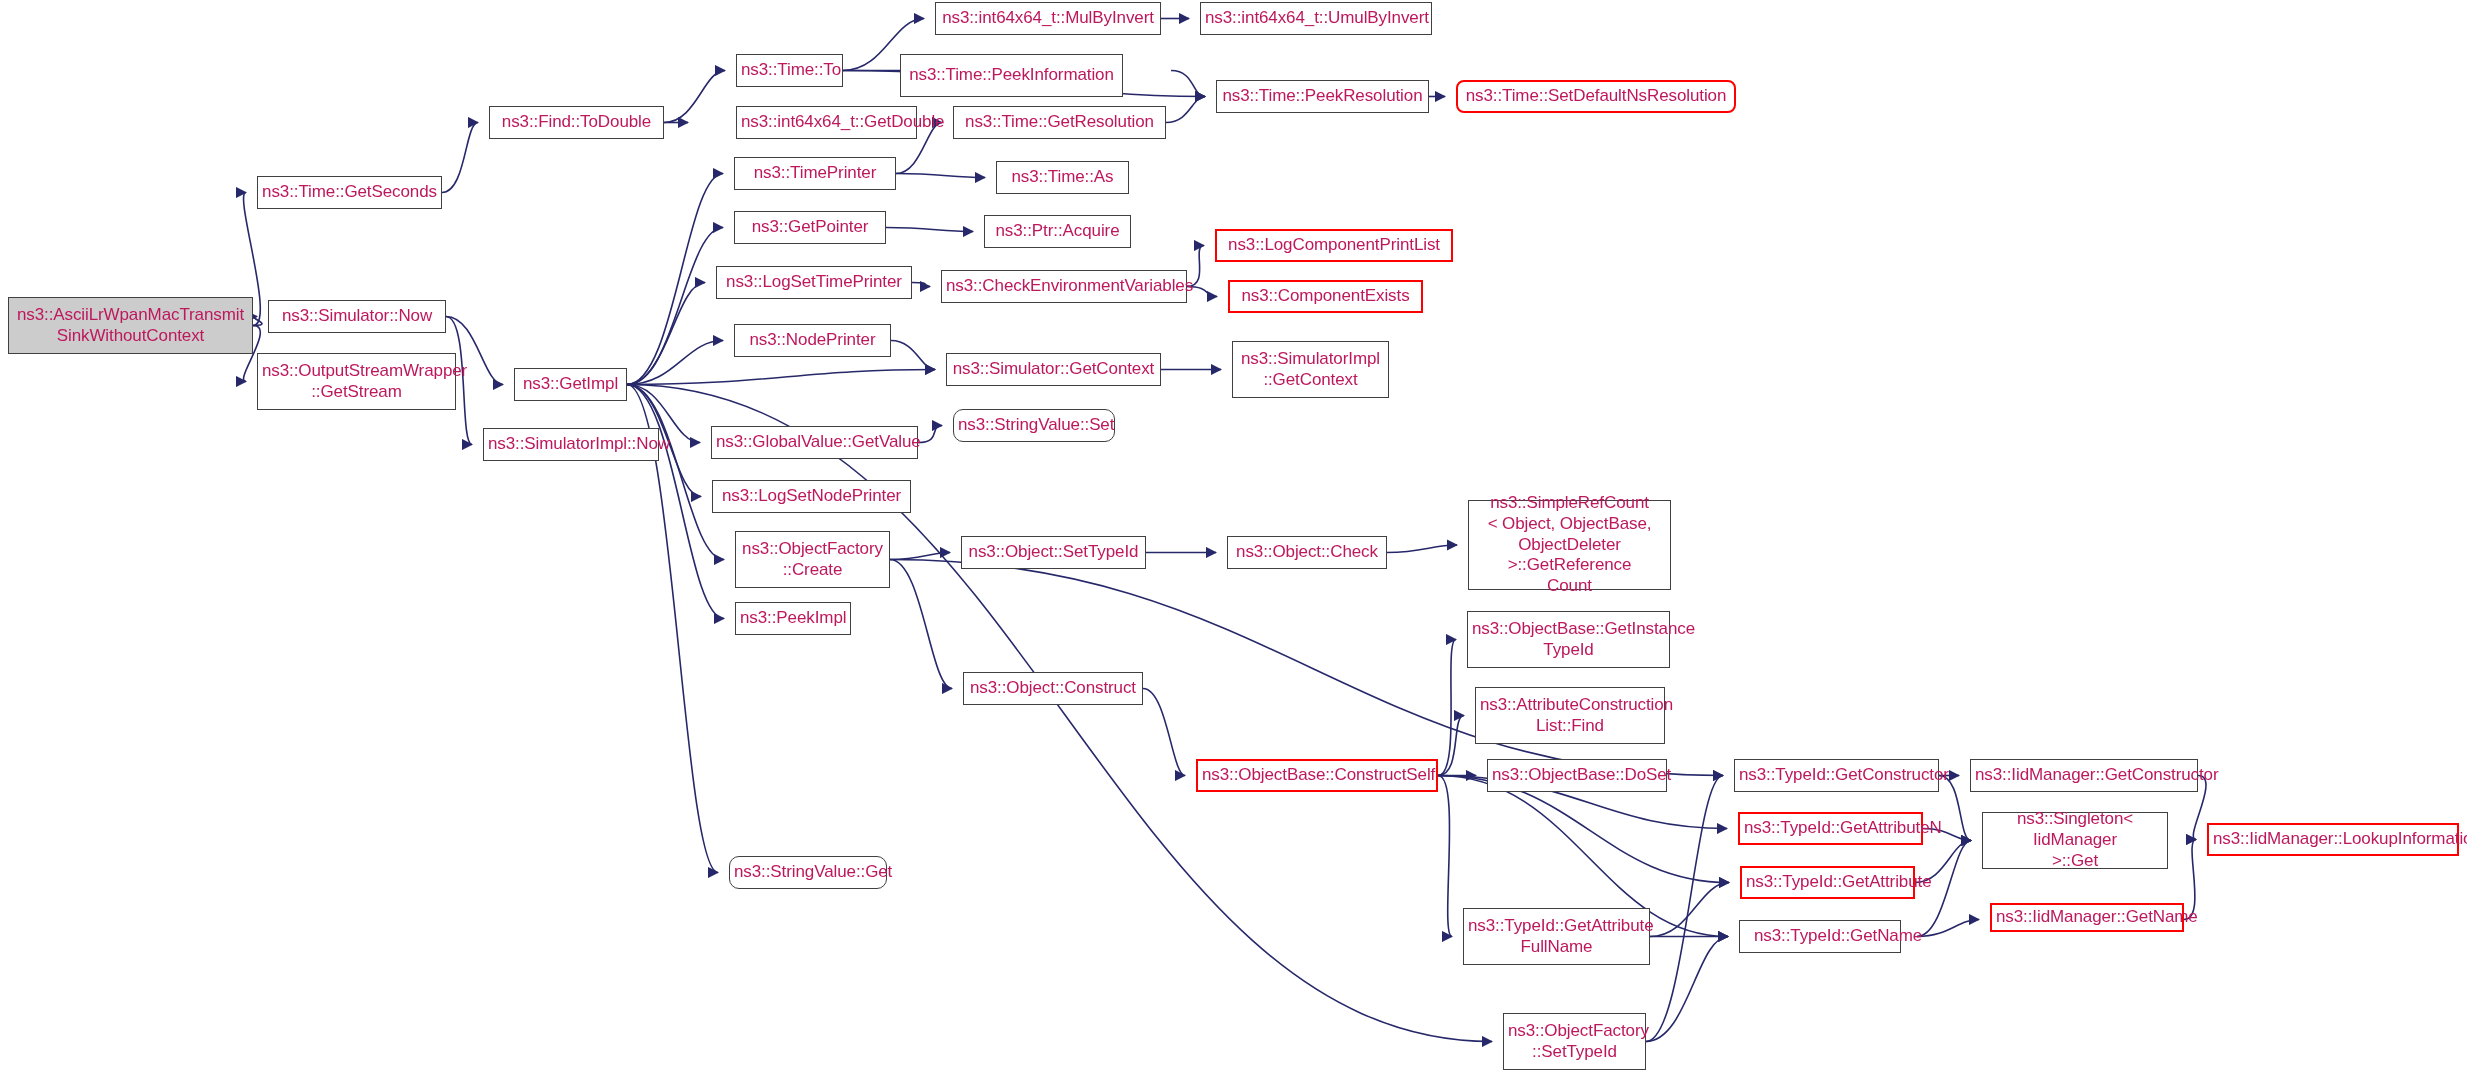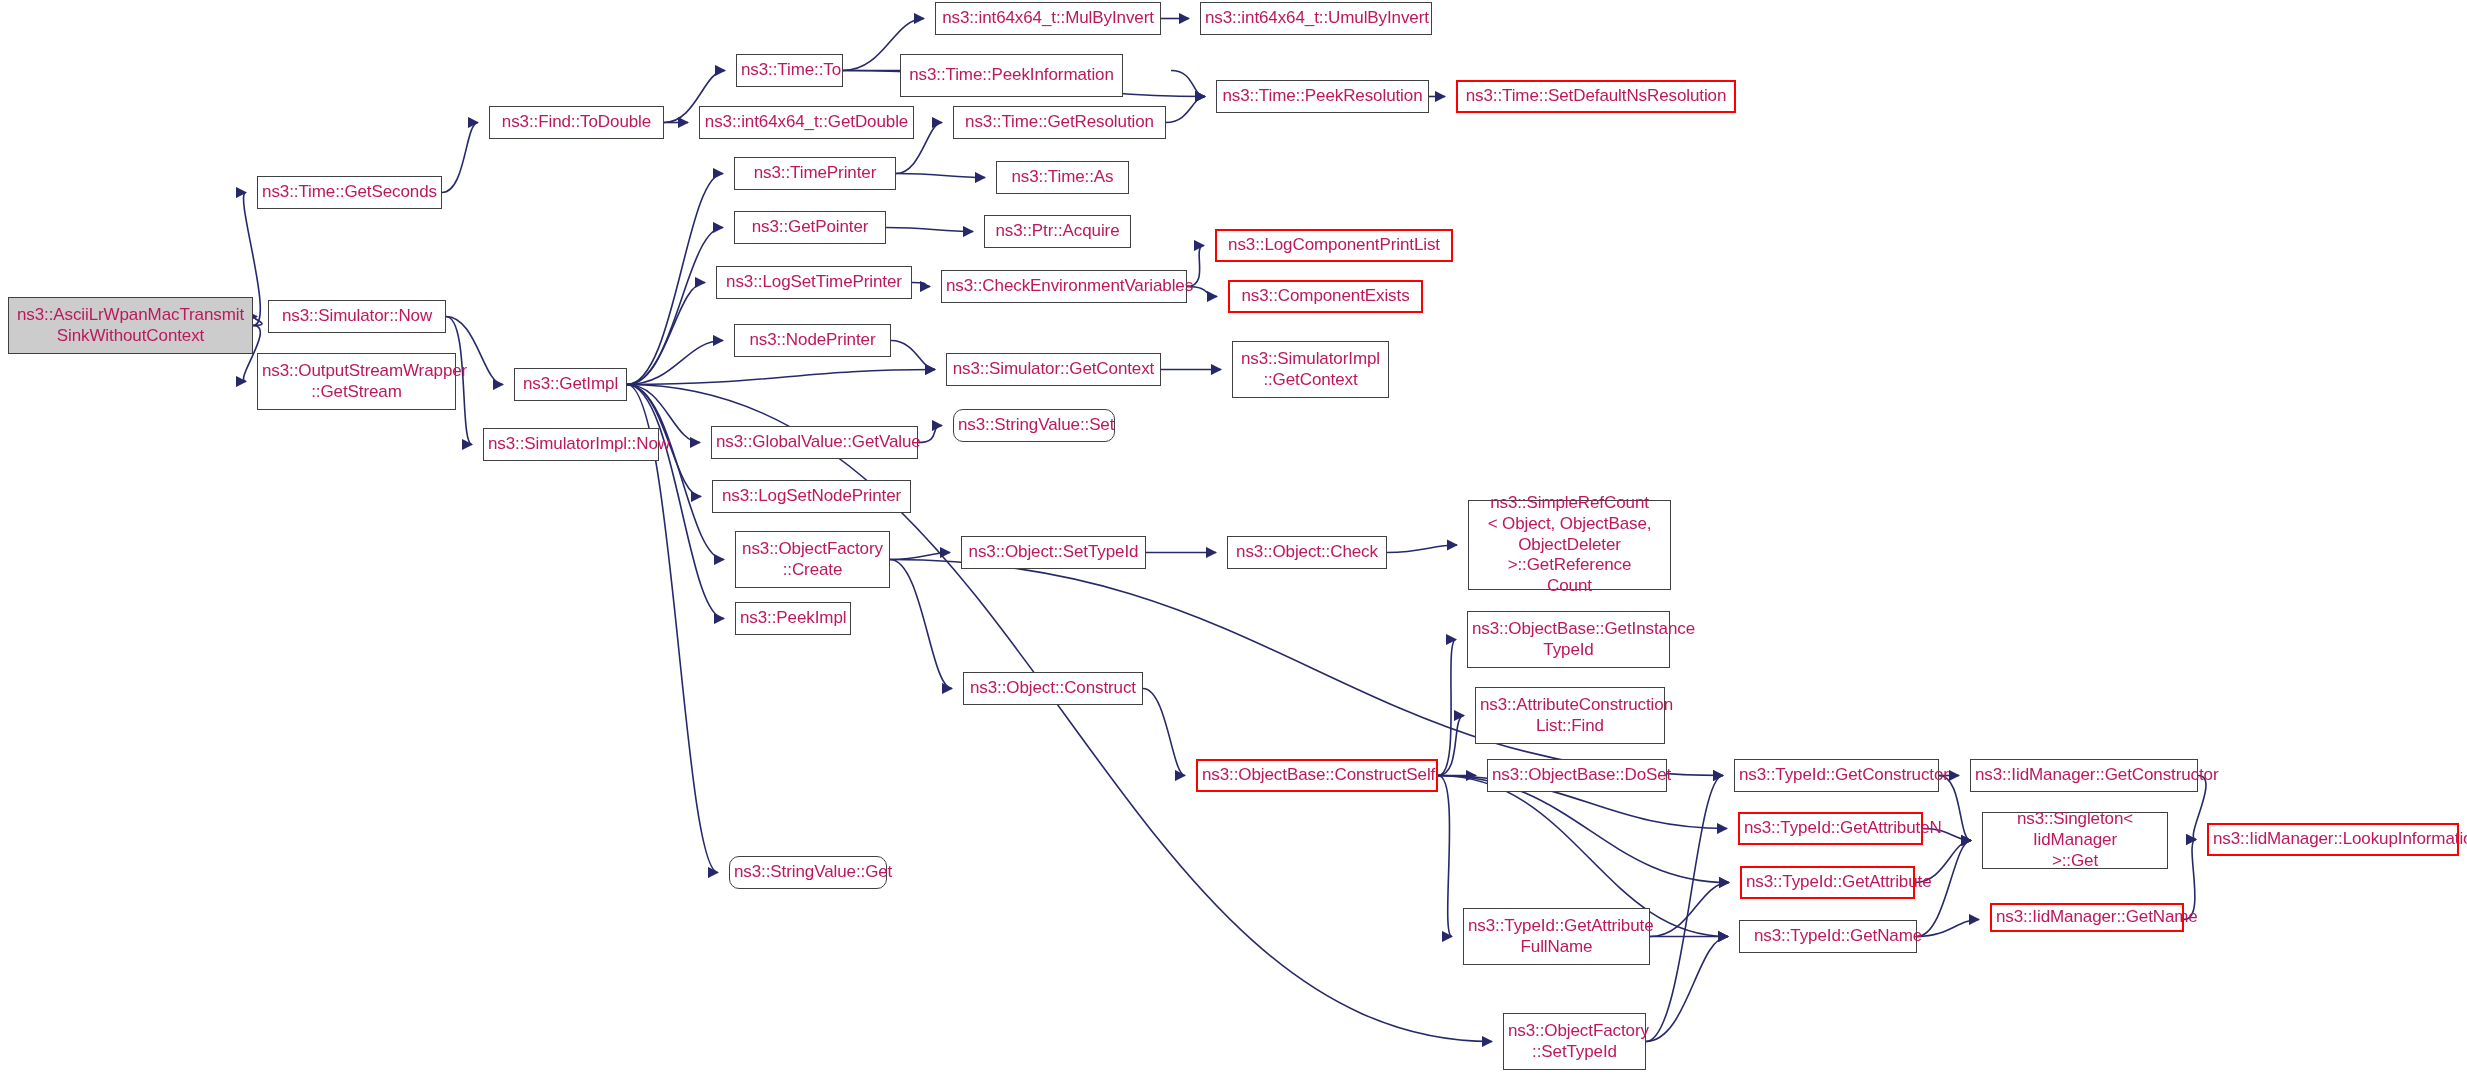--- a/index.html
+++ b/index.html
@@ -130,27 +130,27 @@
       <div class="node root" style="left: 8px; top: 297px; width: 245px; height: 57px;"><span class="label">ns3::AsciiLrWpanMacTransmit
 SinkWithoutContext</span></div>
       <div class="node" style="left: 268px; top: 300px; width: 178px; height: 33px;"><span class="label">ns3::Simulator::Now</span></div>
       <div class="node" style="left: 257px; top: 353px; width: 199px; height: 57px;"><span class="label">ns3::OutputStreamWrapper
 ::GetStream</span></div>
       <div class="node" style="left: 257px; top: 176px; width: 185px; height: 33px;"><span class="label">ns3::Time::GetSeconds</span></div>
       <div class="node" style="left: 489px; top: 106px; width: 175px; height: 33px;"><span class="label">ns3::Find::ToDouble</span></div>
       <div class="node" style="left: 514px; top: 368px; width: 113px; height: 33px;"><span class="label">ns3::GetImpl</span></div>
       <div class="node" style="left: 483px; top: 428px; width: 176px; height: 33px;"><span class="label">ns3::SimulatorImpl::Now</span></div>
       <div class="node" style="left: 736px; top: 54px; width: 107px; height: 33px;"><span class="label">ns3::Time::To</span></div>
-      <div class="node" style="left: 699px; top: 106px; width: 215px; height: 33px;"><span class="label">ns3::int64x64_t::GetDouble</span></div>
+      <div class="node" style="left: 736px; top: 106px; width: 181px; height: 33px;"><span class="label">ns3::int64x64_t::GetDouble</span></div>
       <div class="node" style="left: 935px; top: 2px; width: 226px; height: 33px;"><span class="label">ns3::int64x64_t::MulByInvert</span></div>
       <div class="node" style="left: 1200px; top: 2px; width: 232px; height: 33px;"><span class="label">ns3::int64x64_t::UmulByInvert</span></div>
       <div class="node" style="left: 900px; top: 54px; width: 223px; height: 43px;"><span class="label">ns3::Time::PeekInformation</span></div>
       <div class="node" style="left: 953px; top: 106px; width: 213px; height: 33px;"><span class="label">ns3::Time::GetResolution</span></div>
       <div class="node" style="left: 1216px; top: 80px; width: 213px; height: 33px;"><span class="label">ns3::Time::PeekResolution</span></div>
-      <div class="node highlight" style="left: 1456px; top: 80px; width: 280px; height: 33px;"><span class="label">ns3::Time::SetDefaultNsResolution</span></div>
+      <div class="node highlight" style="left: 1456px; top: 80px; width: 280px; height: 33px; border-radius: 8px;"><span class="label">ns3::Time::SetDefaultNsResolution</span></div>
       <div class="node" style="left: 734px; top: 157px; width: 162px; height: 33px;"><span class="label">ns3::TimePrinter</span></div>
       <div class="node" style="left: 996px; top: 161px; width: 133px; height: 33px;"><span class="label">ns3::Time::As</span></div>
       <div class="node" style="left: 734px; top: 211px; width: 152px; height: 33px;"><span class="label">ns3::GetPointer</span></div>
       <div class="node" style="left: 984px; top: 215px; width: 147px; height: 33px;"><span class="label">ns3::Ptr::Acquire</span></div>
       <div class="node" style="left: 716px; top: 266px; width: 196px; height: 33px;"><span class="label">ns3::LogSetTimePrinter</span></div>
       <div class="node" style="left: 941px; top: 270px; width: 246px; height: 33px;"><span class="label">ns3::CheckEnvironmentVariables</span></div>
       <div class="node highlight" style="left: 1215px; top: 229px; width: 238px; height: 33px;"><span class="label">ns3::LogComponentPrintList</span></div>
       <div class="node highlight" style="left: 1228px; top: 280px; width: 195px; height: 33px;"><span class="label">ns3::ComponentExists</span></div>
       <div class="node" style="left: 734px; top: 324px; width: 157px; height: 33px;"><span class="label">ns3::NodePrinter</span></div>
       <div class="node" style="left: 946px; top: 353px; width: 215px; height: 33px;"><span class="label">ns3::Simulator::GetContext</span></div>
@@ -177,19 +177,19 @@
       <div class="node" style="left: 1487px; top: 759px; width: 180px; height: 33px;"><span class="label">ns3::ObjectBase::DoSet</span></div>
       <div class="node" style="left: 1734px; top: 759px; width: 205px; height: 33px;"><span class="label">ns3::TypeId::GetConstructor</span></div>
       <div class="node" style="left: 1970px; top: 759px; width: 228px; height: 33px;"><span class="label">ns3::IidManager::GetConstructor</span></div>
       <div class="node highlight" style="left: 1738px; top: 812px; width: 185px; height: 33px;"><span class="label">ns3::TypeId::GetAttributeN</span></div>
       <div class="node highlight" style="left: 1740px; top: 866px; width: 175px; height: 33px;"><span class="label">ns3::TypeId::GetAttribute</span></div>
       <div class="node" style="left: 1982px; top: 812px; width: 186px; height: 57px;"><span class="label">ns3::Singleton&lt; IidManager
 &gt;::Get</span></div>
       <div class="node highlight" style="left: 2207px; top: 823px; width: 252px; height: 33px;"><span class="label">ns3::IidManager::LookupInformation</span></div>
       <div class="node" style="left: 1463px; top: 908px; width: 187px; height: 57px;"><span class="label">ns3::TypeId::GetAttribute
 FullName</span></div>
-      <div class="node" style="left: 1739px; top: 920px; width: 178px; height: 33px; padding-left: 14px;"><span class="label">ns3::TypeId::GetName</span></div>
+      <div class="node" style="left: 1739px; top: 920px; width: 162px; height: 33px; padding-left: 14px;"><span class="label">ns3::TypeId::GetName</span></div>
       <div class="node highlight" style="left: 1990px; top: 903px; width: 194px; height: 29px; text-align: right;"><span class="label">ns3::IidManager::GetName</span></div>
       <div class="node" style="left: 729px; top: 856px; width: 158px; height: 33px; border-radius: 10px;"><span class="label">ns3::StringValue::Get</span></div>
       <div class="node" style="left: 1503px; top: 1013px; width: 143px; height: 57px;"><span class="label">ns3::ObjectFactory
 ::SetTypeId</span></div>
     </div>
 </div>
 
 </body></html>

